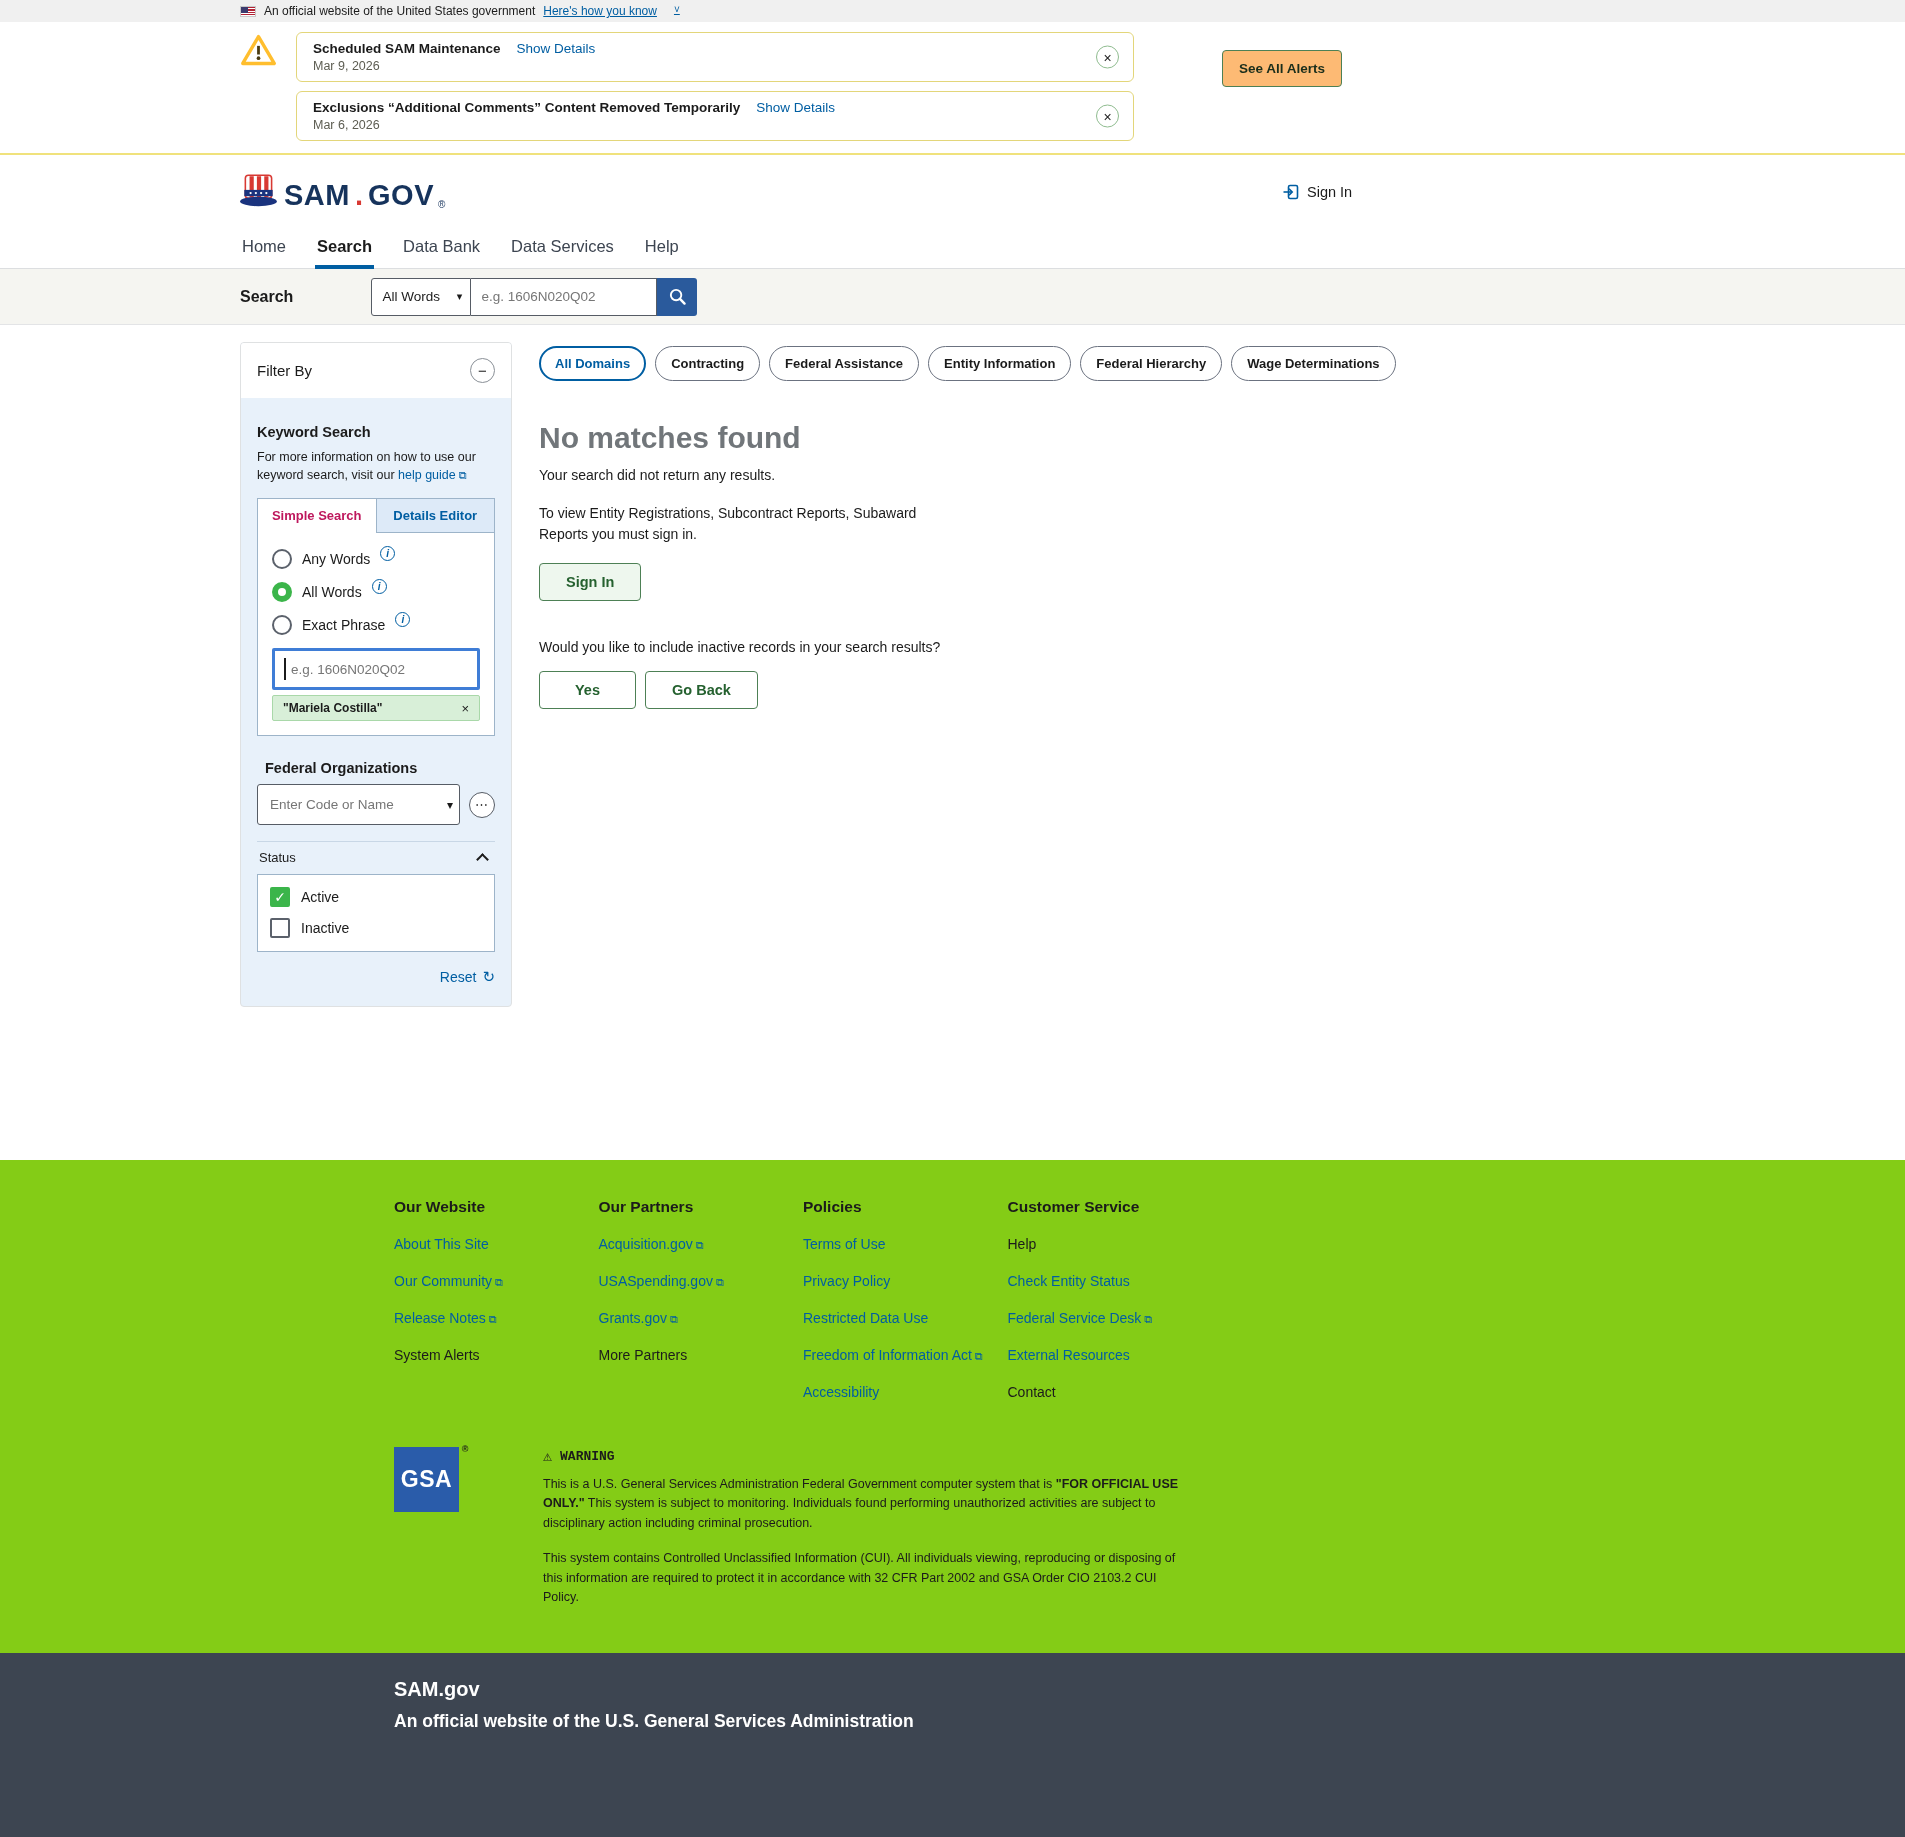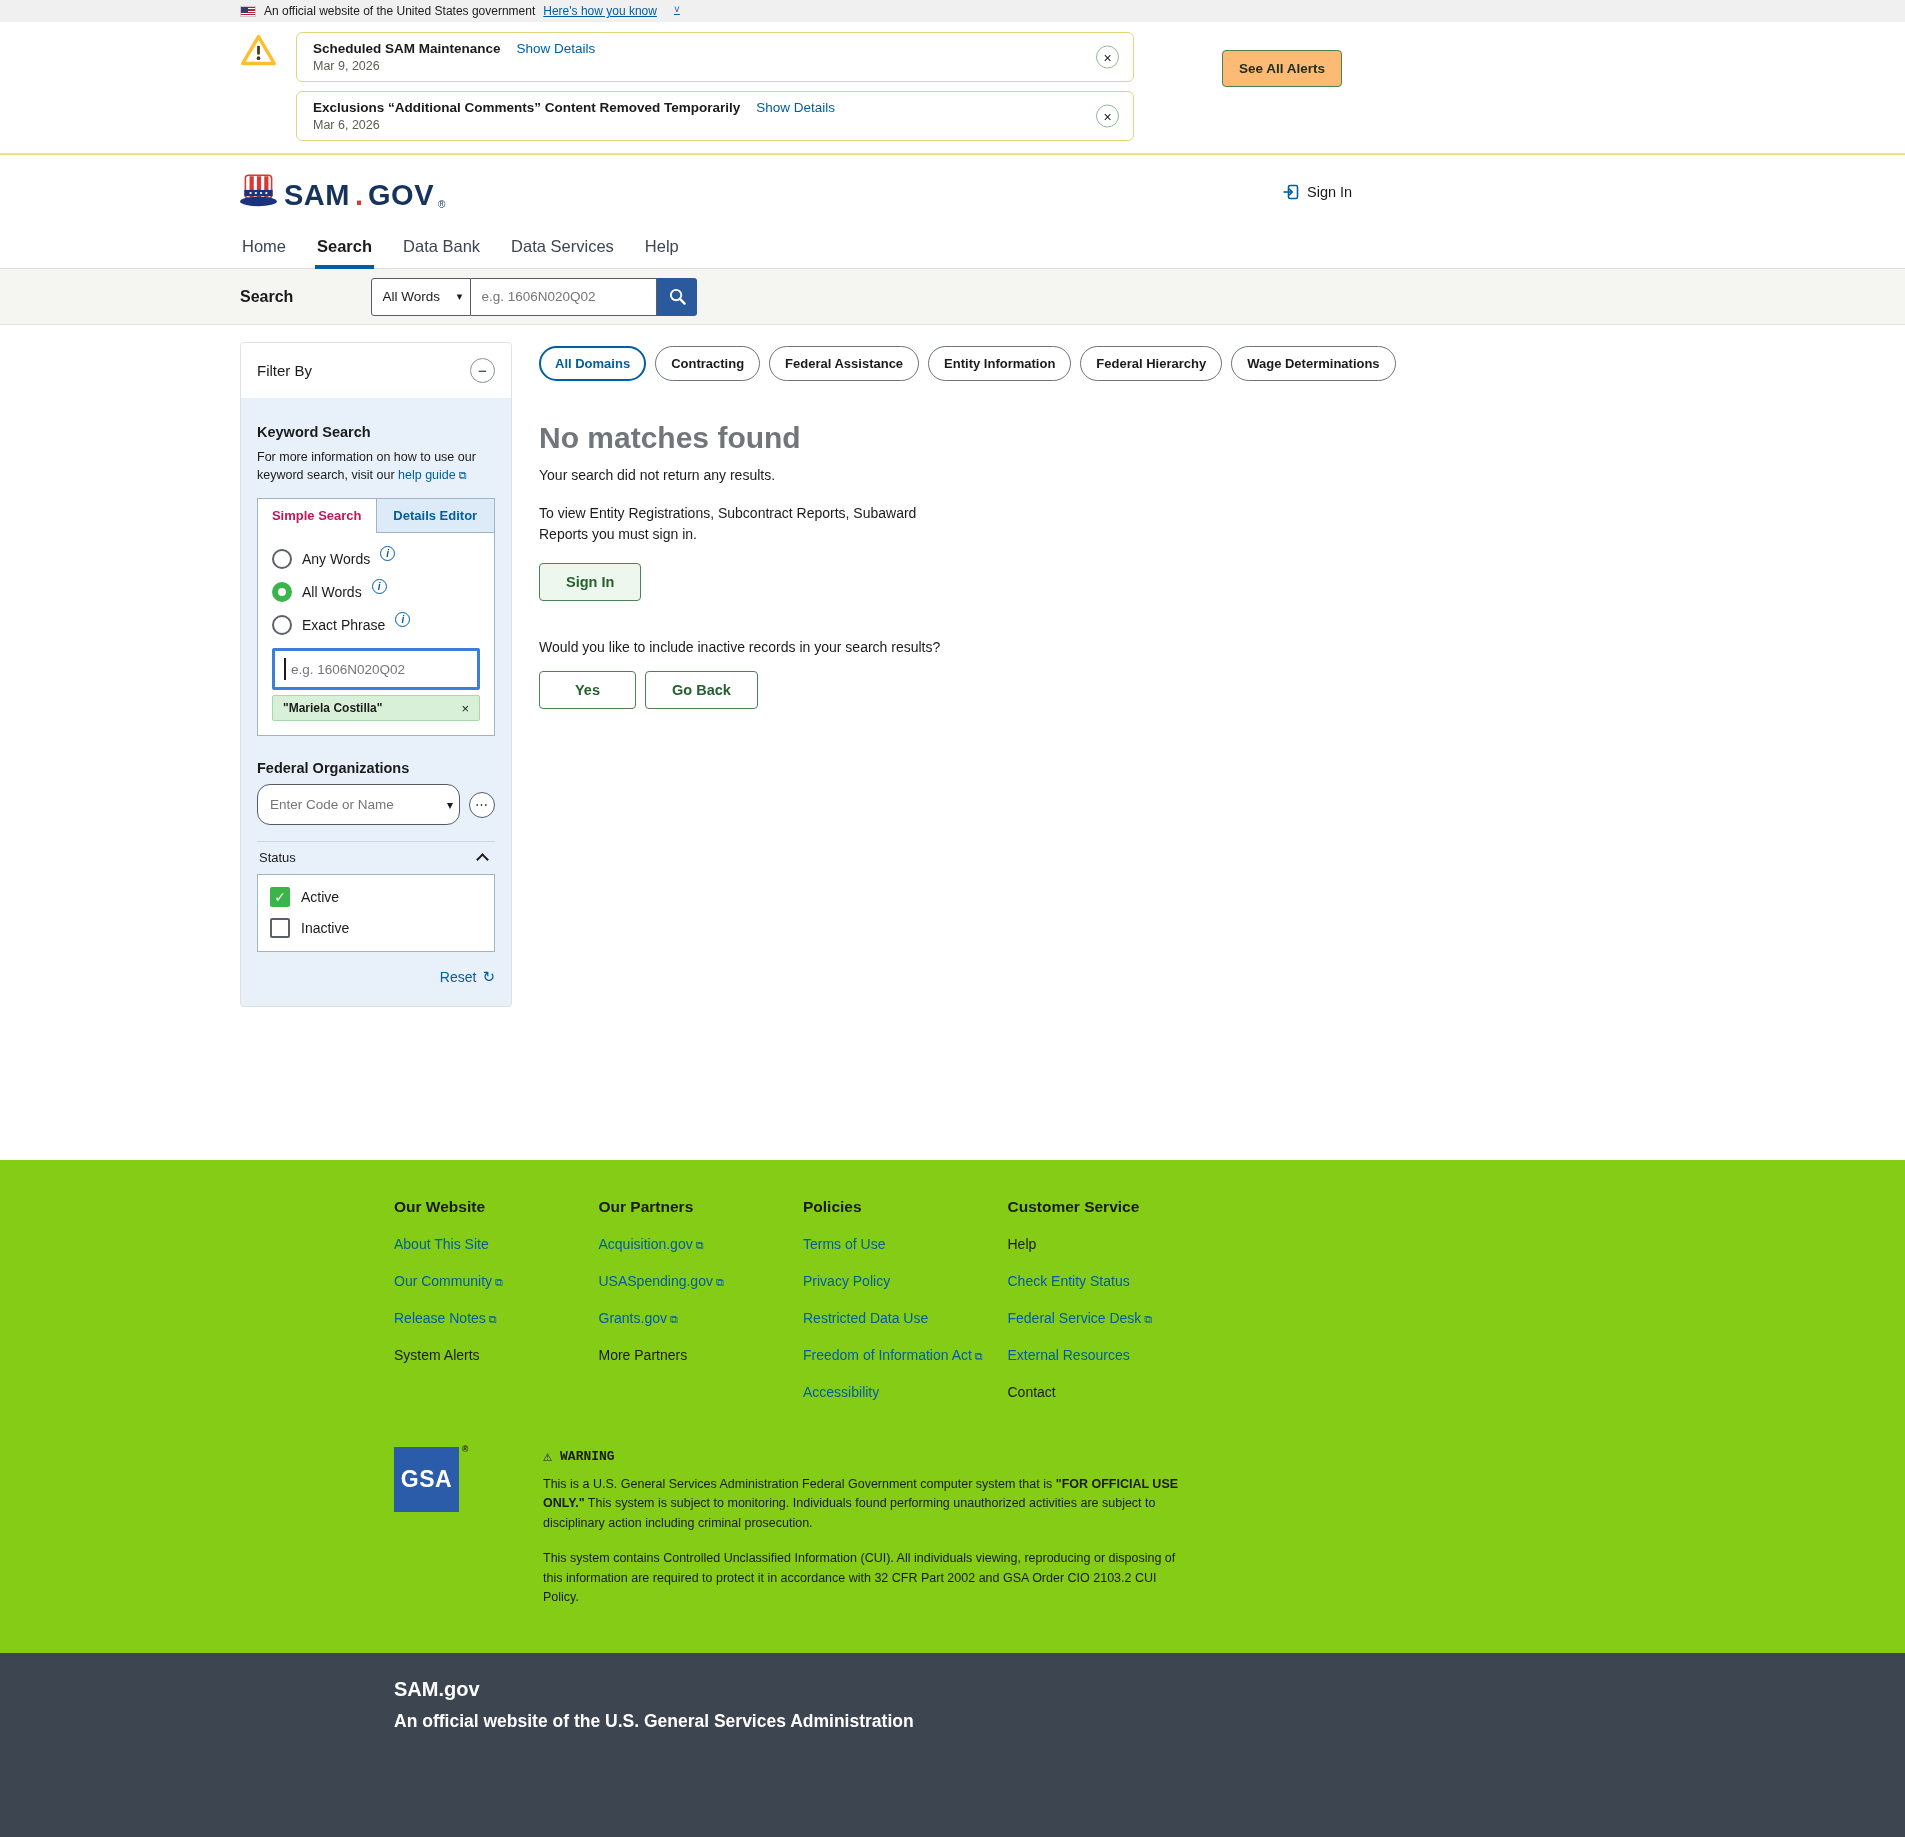--- a/index.html
+++ b/index.html
@@ -133,24 +133,24 @@
   }
   .kw-input::placeholder { color: #767676; }
   .text-cursor { position: absolute; left: 12px; top: 10px; width: 1.5px; height: 22px; background: #1b1b1b; }
   .chip {
     margin-top: 5px; background: #d8efd8; border: 1px solid #a9d8a9; border-radius: 2px;
     display: flex; justify-content: space-between; align-items: center; padding: 5px 10px;
   }
   .chip-label { font-weight: bold; font-size: 12px; }
   .chip-remove { border: none; background: transparent; font-size: 13px; cursor: pointer; color: #1b1b1b; line-height: 1; }
 
-  .org-title { margin-top: 24px; }
+  .org-title { margin-top: 24px; margin-left: 8px; }
   .org-row { display: flex; align-items: center; gap: 9px; }
   .org-combo {
-    flex: 1; height: 41px; background: #fff; border: 1px solid #565c65; border-radius: 13px;
+    flex: 1; height: 41px; background: #fff; border: 1px solid #565c65; border-radius: 3px;
     display: flex; align-items: center; justify-content: space-between; padding: 0 6px 0 12px; cursor: pointer;
   }
   .org-placeholder { color: #767676; font-size: 13.5px; }
   .org-combo .caret { font-size: 12px; }
   .more-btn {
     width: 26px; height: 26px; border-radius: 50%; border: 1.5px solid #565c65; background: #fff;
     display: flex; align-items: center; justify-content: center; font-size: 13px; cursor: pointer; letter-spacing: 1px;
   }
 
   .status-head {

